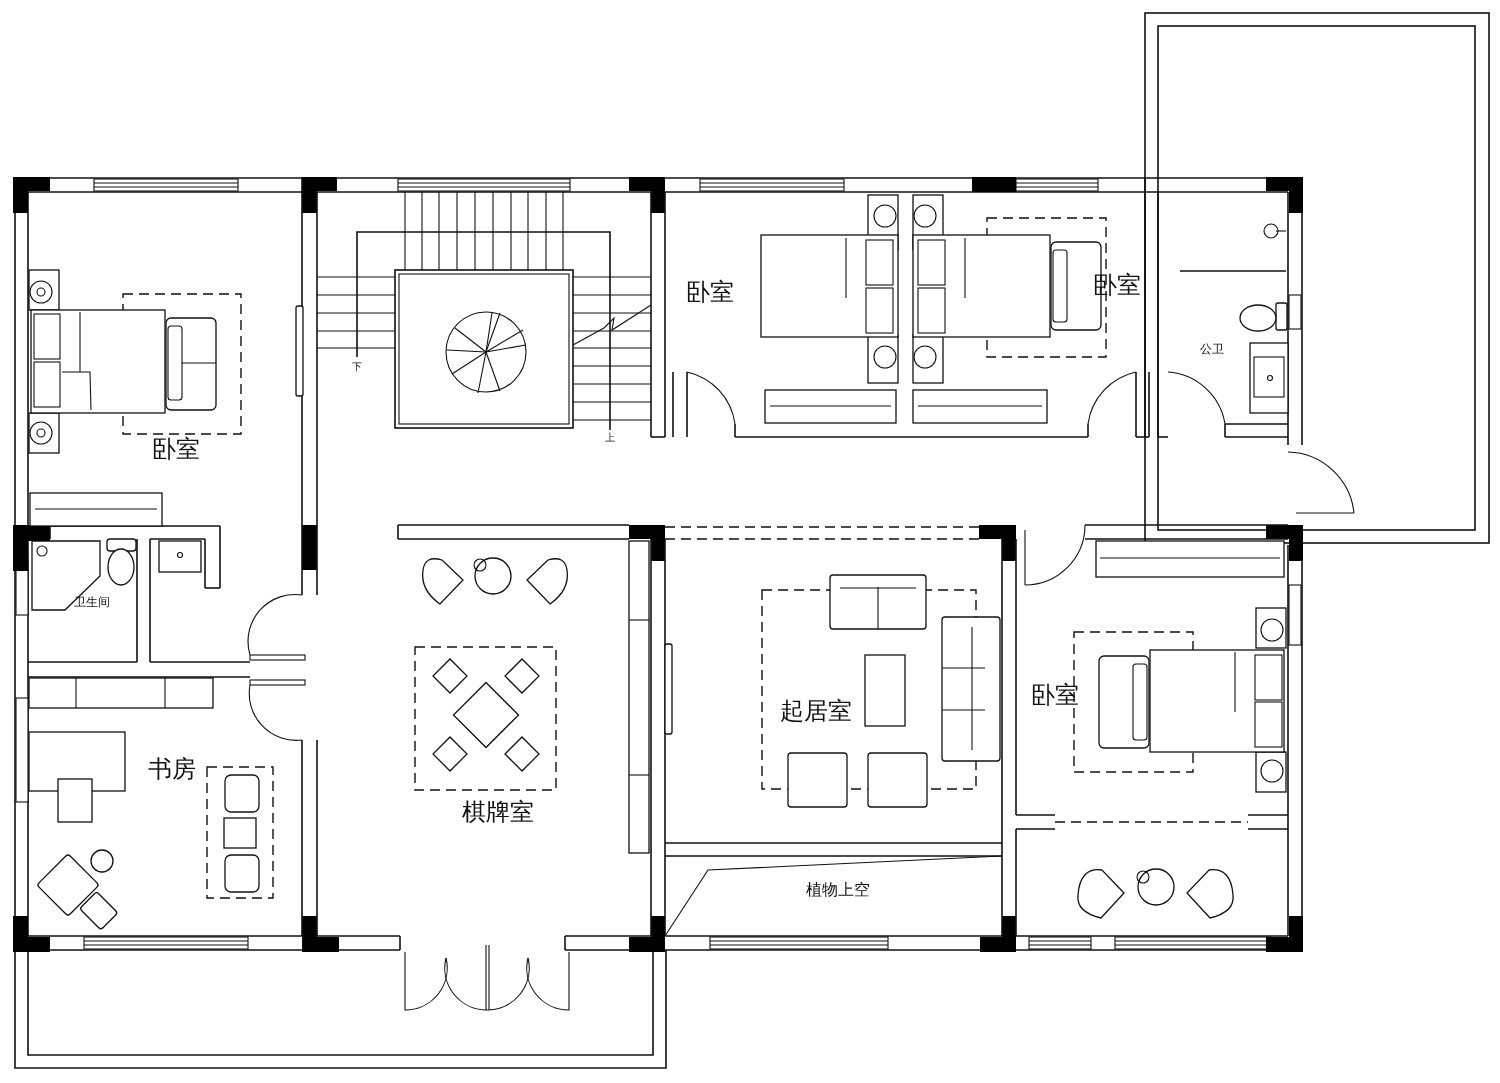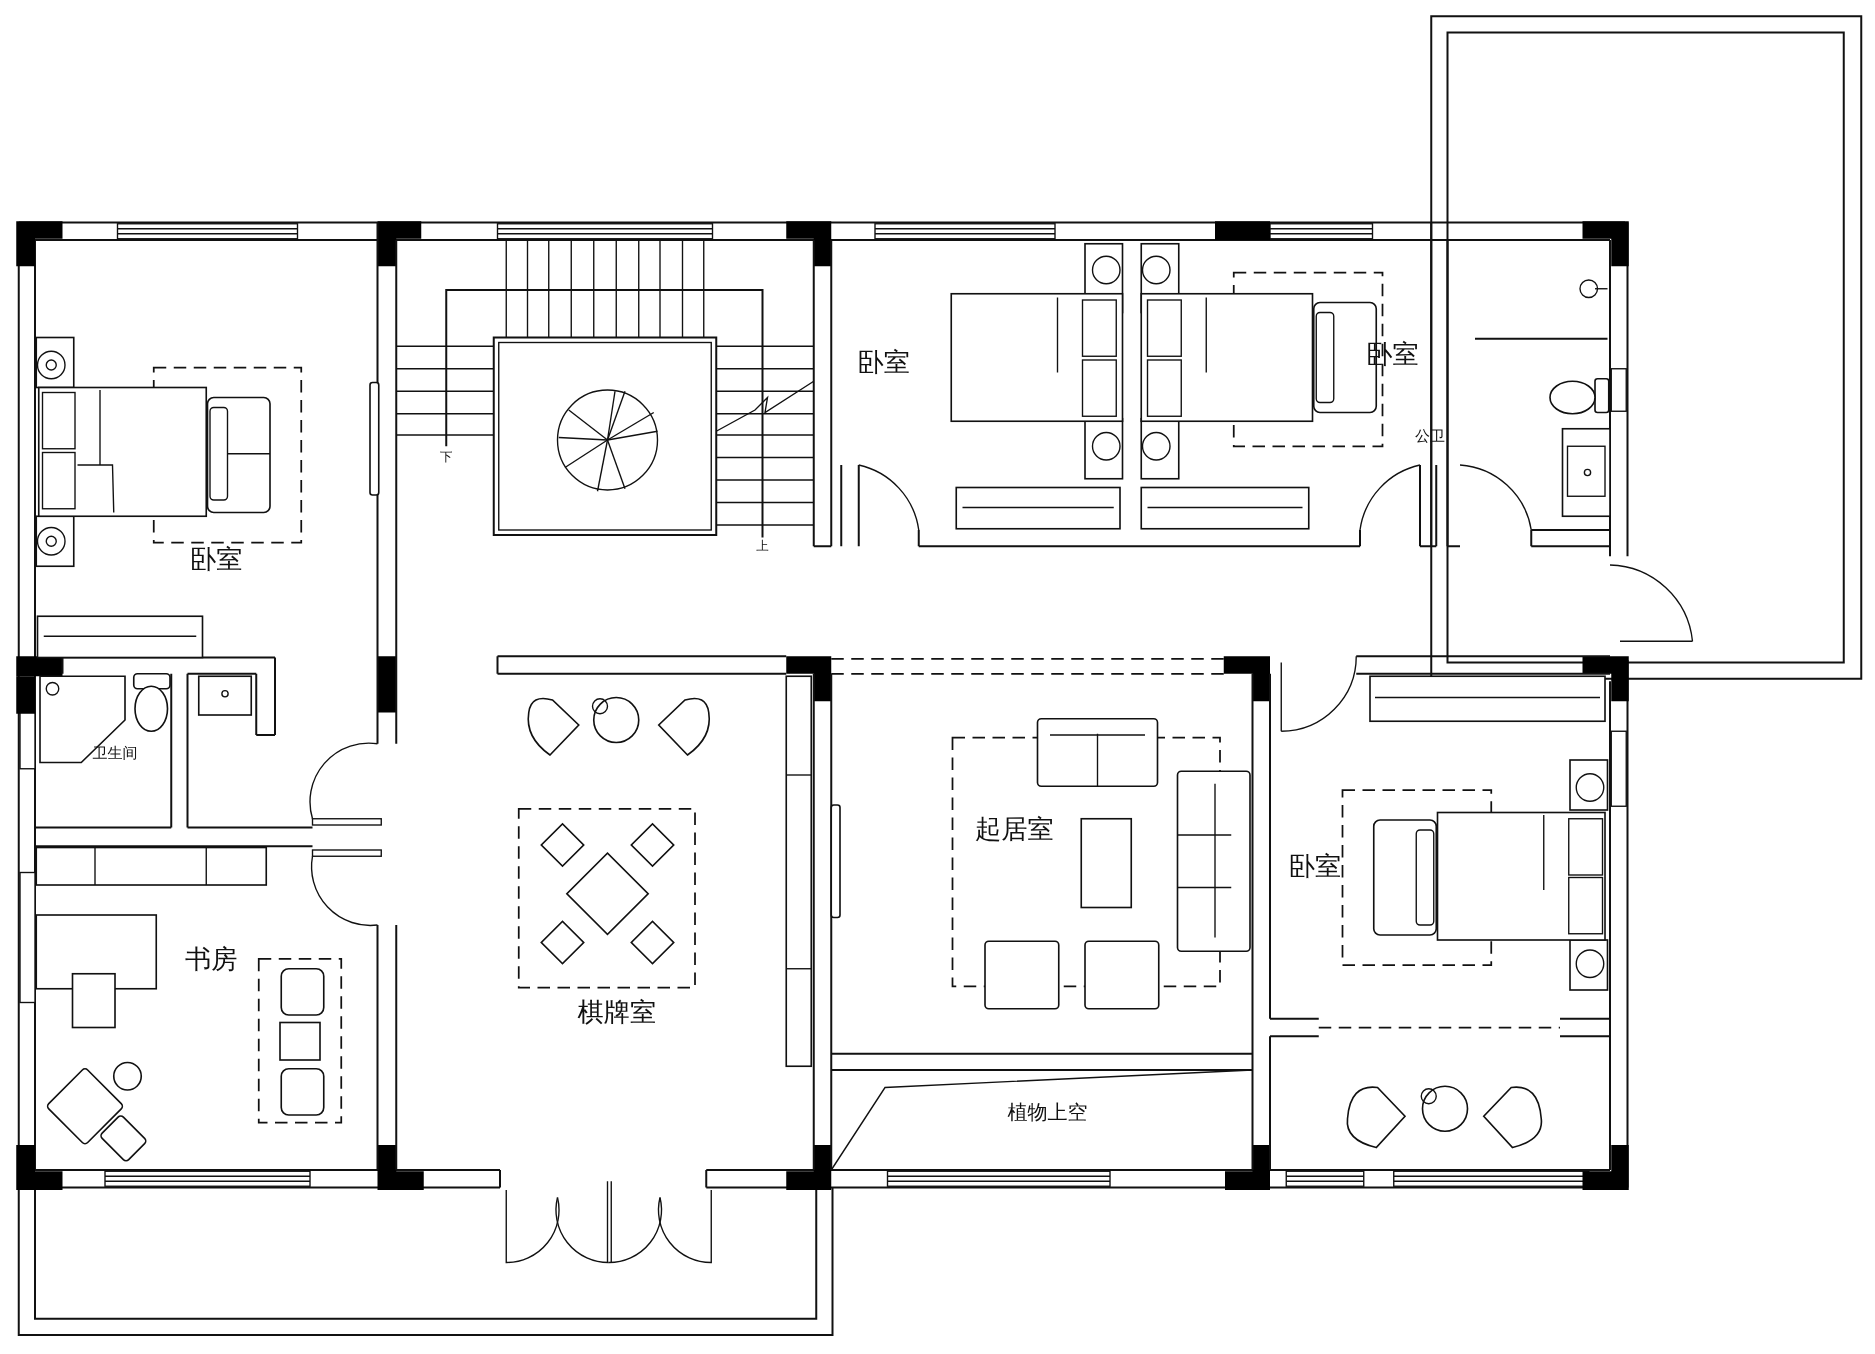--- a/index.html
+++ b/index.html
@@ -5,21 +5,21 @@
   html, body { margin: 0; padding: 0; background: #ffffff; }
   body { width: 1500px; height: 1083px; overflow: hidden; position: relative; font-family: "DejaVu Sans", sans-serif; }
   #plan { position: absolute; left: 0; top: 0; width: 1500px; height: 1083px; }
   .w { fill: none; stroke: #111; stroke-width: 1.6; }
   .thin { fill: none; stroke: #111; stroke-width: 1.1; }
   .col { fill: #000; stroke: none; }
   .dash { fill: none; stroke: #111; stroke-width: 1.4; stroke-dasharray: 10 6; }
   .fur { fill: #fff; stroke: #111; stroke-width: 1.3; }
   .win { fill: #fff; stroke: #111; stroke-width: 1.1; }
   .label { position: absolute; color: #111; font-family: "DejaVu Sans", sans-serif; white-space: nowrap; line-height: 1; }
-  .lg { font-size: 21px; }
+  .lg { font-size: 24px; }
   .sm { font-size: 12px; }
   .xs { font-size: 10px; }
 </style>
 </head>
 <body>
 
 <svg id="plan" viewBox="0 0 1500 1083" xmlns="http://www.w3.org/2000/svg">
 
   <g>
     <rect class="w" x="1145" y="13" width="344" height="530"></rect>
@@ -395,21 +395,21 @@
     <path class="fur" d="M1078 895 Q1080 867 1102 870 L1124 893 L1101 918 Q1076 912 1078 895 Z"></path>
     <circle class="fur" cx="1156" cy="887" r="18"></circle>
     <circle class="thin" cx="1143" cy="877" r="6"></circle>
     <path class="fur" d="M1233 895 Q1231 867 1209 870 L1187 893 L1210 918 Q1235 912 1233 895 Z"></path>
   </g>
 </svg>
 
 <div class="label lg" style="left:152px;top:437px;">卧室</div>
 <div class="label lg" style="left:686px;top:280px;">卧室</div>
 <div class="label lg" style="left:1093px;top:273px;">卧室</div>
-<div class="label sm" style="left:1132px;top:343px;">公卫</div>
+<div class="label sm" style="left:1200px;top:343px;">公卫</div>
 <div class="label sm" style="left:74px;top:596px;">卫生间</div>
 <div class="label lg" style="left:148px;top:757px;">书房</div>
 <div class="label lg" style="left:462px;top:800px;">棋牌室</div>
-<div class="label lg" style="left:780px;top:653px;text-align:right;">起居室</div>
+<div class="label lg" style="left:780px;top:699px;text-align:right;">起居室</div>
 <div class="label lg" style="left:1031px;top:683px;">卧室</div>
 <div class="label lg" style="left:806px;top:882px;font-size:16px;">植物上空</div>
 <div class="label xs" style="left:352px;top:362px;">下</div>
 <div class="label xs" style="left:605px;top:433px;">上</div>
 
 </body></html>

